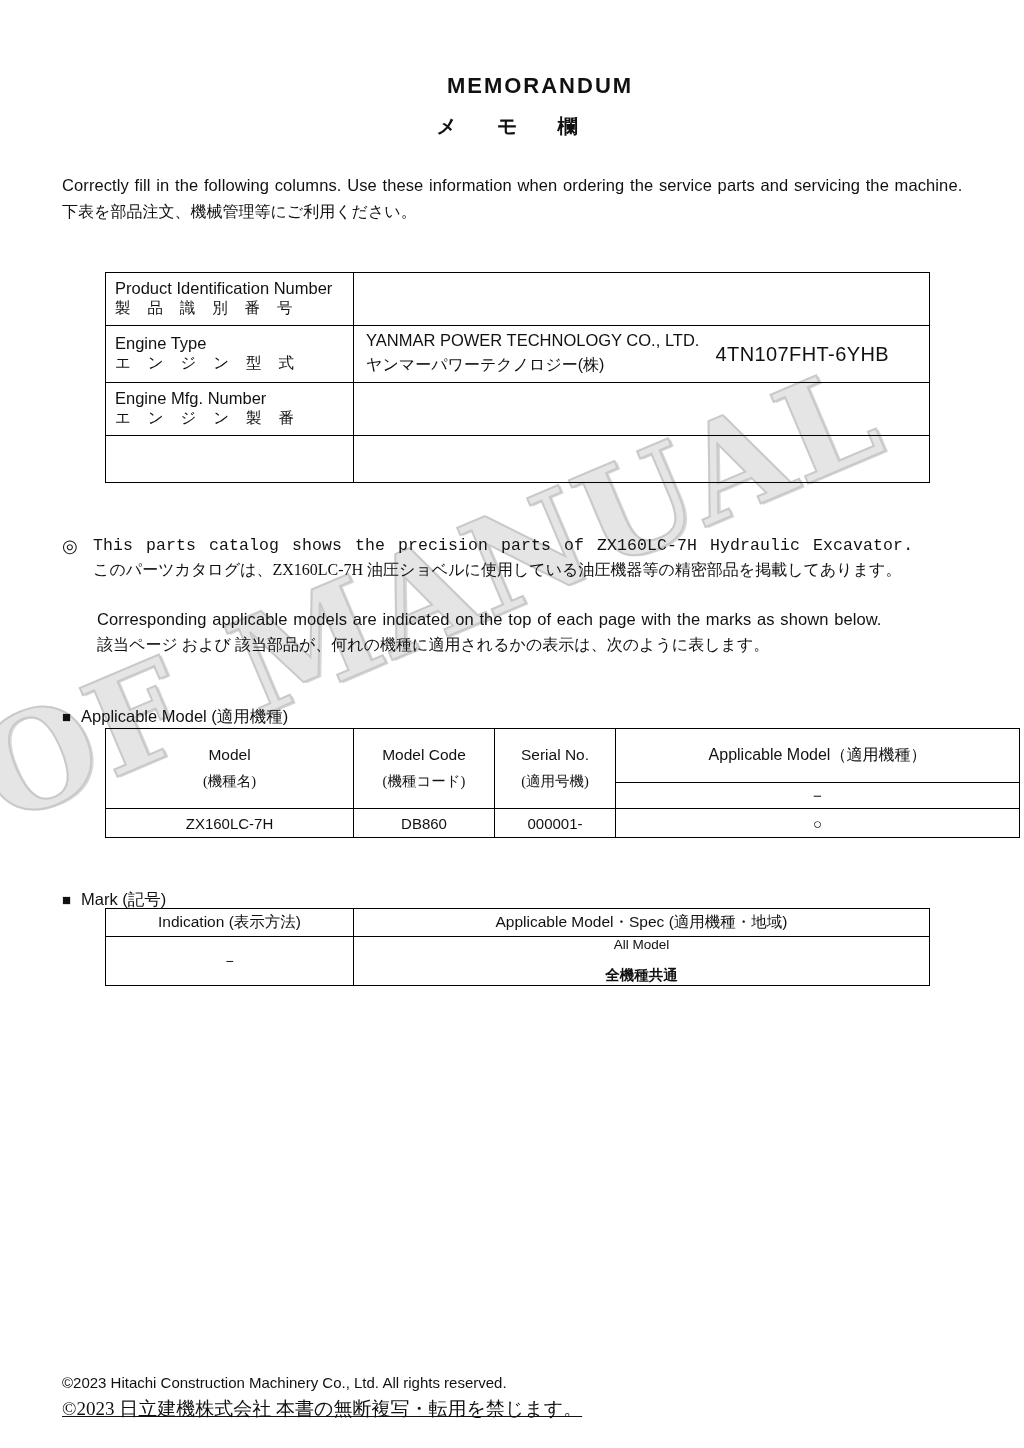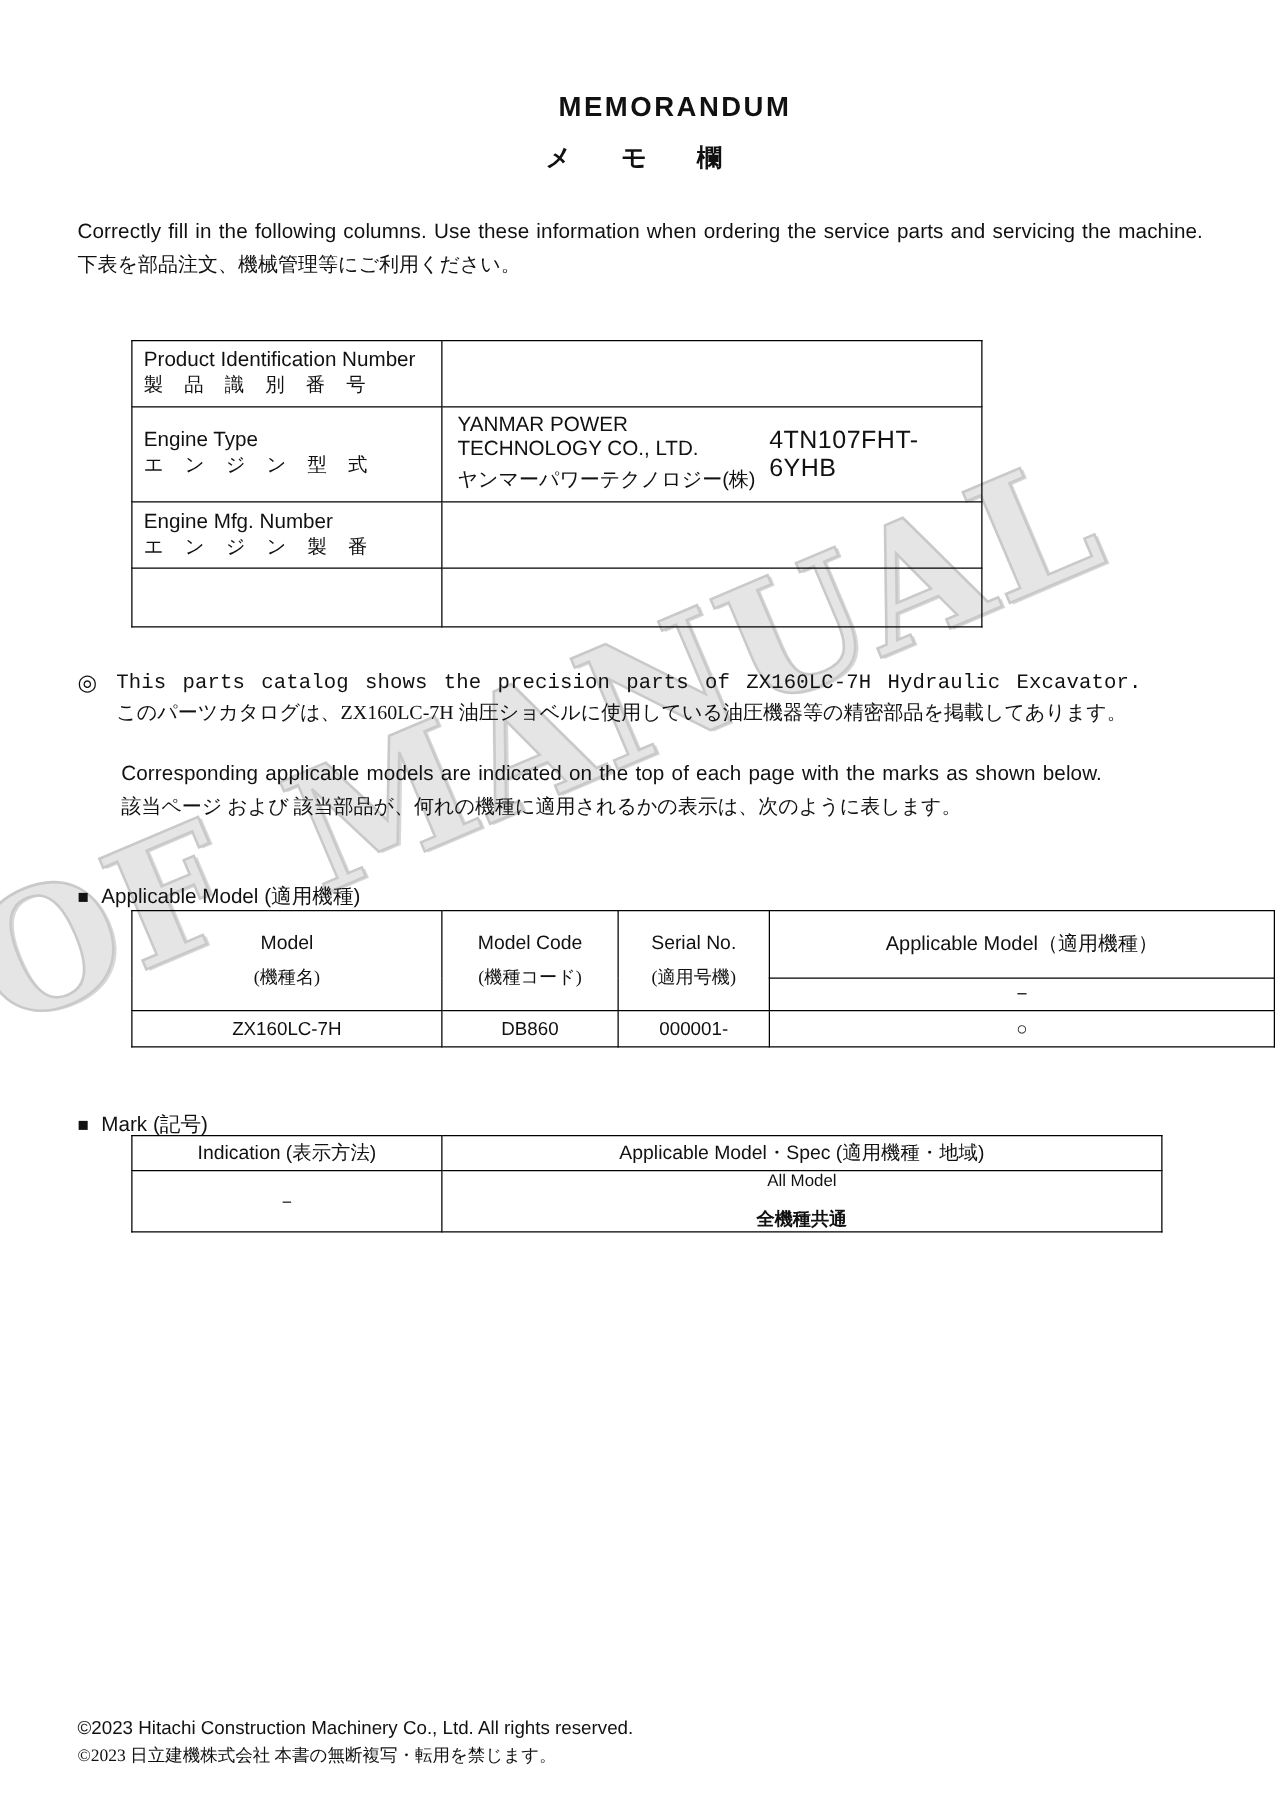--- a/index.html
+++ b/index.html
@@ -31,21 +31,21 @@
   .intro-jp{left:62px; top:202px;}
   .note1-bullet{position:absolute; left:62px; top:535px; font-size:18px;}
   .note1-en{left:93px; top:536px; word-spacing:3px;font-family:Liberation Mono, monospace;}
   .note1-jp{left:93px; top:560px;}
   .note2-en{left:97px; top:610px;}
   .note2-jp{left:97px; top:635px;}
   
   table{border-collapse:collapse; table-layout:fixed;}
   td{border:1.5px solid #000; padding:0; vertical-align:middle;}
   
-  .id-table{position:absolute; left:105px; top:272px; width:681px;}
+  .id-table{position:absolute; left:105px; top:272px; width:825px;}
   .id-table .c1{width:248px;}
   .id-table td{height:52px;}
   .id-table tr.last td{height:46px;}
   .lbl{display:flex; flex-direction:column; justify-content:space-between; padding:5px 10px 6px 9px; height:40px;}
   .lbl .en{font-size:16.5px;}
   .lbl .jp{font-family:"Liberation Serif", serif; font-size:15.5px; letter-spacing:.42em;}
   .engine-cell{display:flex; align-items:center; padding:0;}
   .engine-maker{padding:5px 0 6px 12px;}
   .engine-maker .en{font-size:16.5px;}
   .engine-maker .jp{font-family:"Liberation Sans", sans-serif; font-size:16px; margin-top:5px;}
@@ -67,21 +67,21 @@
   .circle{font-size:17px;}
   
   .mark-table{position:absolute; left:105px; top:908px; width:825px; text-align:center;}
   .mark-table .c1{width:248px;}
   .mark-head td{height:27px; font-size:15.5px;}
   .mark-data td{height:48px; font-size:14px;}
   .mark-data .spec-en{font-size:13.5px;}
   .mark-data .spec-jp{font-weight:bold; font-size:14.5px; margin-top:14px; font-family:"Liberation Sans", sans-serif;}
   
   .footer-1{position:absolute; left:62px; top:1374px; font-size:15px;}
-  .footer-2{position:absolute; left:62px; top:1396px; font-size:14px; font-family:"Liberation Serif", serif;}
+  .footer-2{position:absolute; left:62px; top:1396px; font-size:19px; font-family:"Liberation Serif", serif;text-decoration:underline;}
 </style>
 </head>
 <body>
 
 <div class="page">
 
   <div class="watermark">.OF MANUAL</div>
 
   <div class="content">
 

